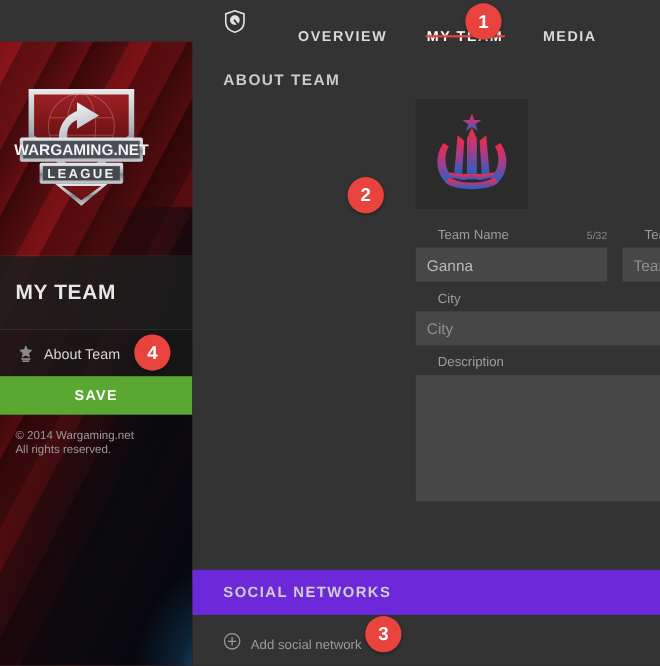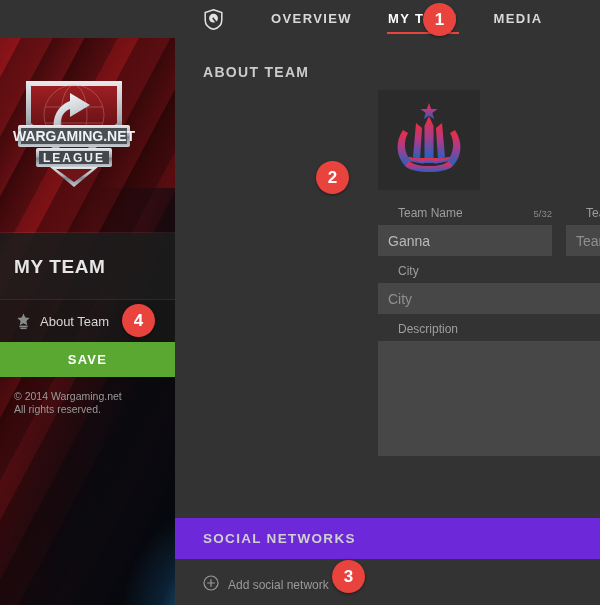--- a/index.html
+++ b/index.html
@@ -25,21 +25,21 @@
   .nav-items {
     position: absolute; left: 253px; top: 0; height: 38px;
     display: flex; align-items: center; gap: 0;
   }
   .nav-item {
     position: relative;
     color: #d9d9d9;
     font-size: 13px;
     font-weight: bold;
     letter-spacing: 1.4px;
-    padding: 0 18px;
+    padding: 14px 18px;
     height: 38px;
     line-height: 38px;
     cursor: pointer;
     white-space: nowrap;
   }
   .nav-item.active { color: #ffffff; }
   .nav-item.active::after {
     content: "";
     position: absolute;
     left: 17px; right: 17px; bottom: 4px;

